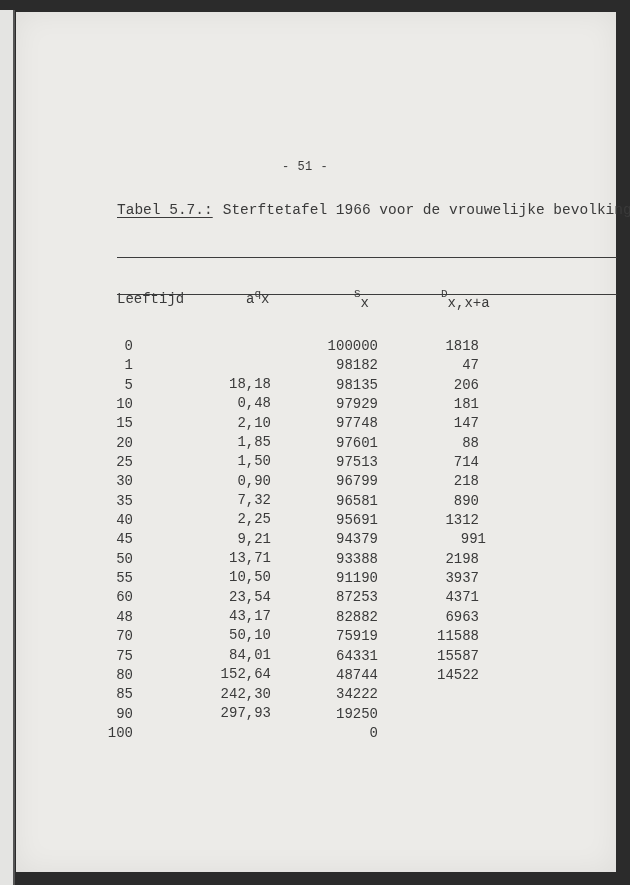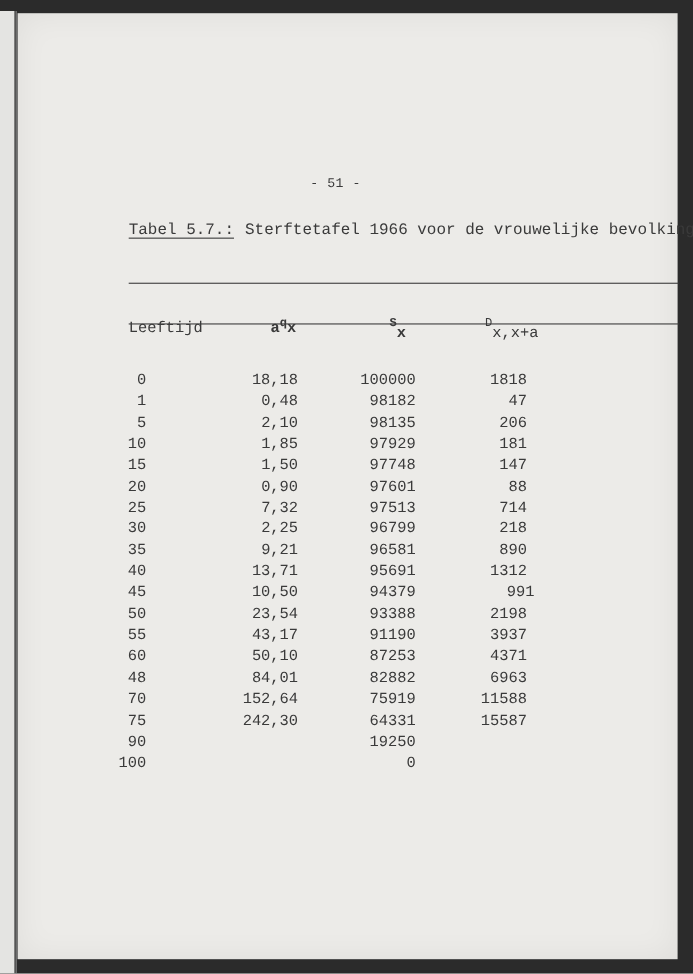--- a/index.html
+++ b/index.html
@@ -29,42 +29,42 @@
   .rule { position: absolute; left: 117px; width: 500px; height: 0; border-top: 1.5px solid #3c3c3c; }
   .rule.top { top: 257px; }
   .rule.bottom { top: 294px; }
   .hdr { position: absolute; top: 280px; font-size: 14px; white-space: nowrap; margin-top: 11px; }
   .hdr .pre-sup { position: relative; top: -6px; font-size: 11px; }
   .hdr .low { position: relative; top: 4px; }
   .rows { position: absolute; left: 0; top: 338px; width: 630px; }
   .row { position: relative; height: 19.35px; font-size: 14px; }
   .cell { position: absolute; top: 0; white-space: nowrap; }
   .c-age { right: calc(630px - 133px); }
-  .c-q { right: calc(630px - 271px); }
+  .c-q { right: calc(630px - 271px); margin-top: 38px; }
   .c-s { right: calc(630px - 378px); }
   .c-d { right: calc(630px - 479px); }
   .c-d.offset { right: calc(630px - 486px); }
 </style>
 </head>
 <body>
 
 <div class="left-sliver"></div>
 <div class="page"></div>
 
 <div class="page-number">- 51 -</div>
 
 <div class="title-row">
   <span class="title-label">Tabel 5.7.:</span><span class="title-text">Sterftetafel 1966 voor de vrouwelijke bevolking</span>
 </div>
 
 <div class="rule top"></div>
 
 <div class="hdr" style="left:117px;">Leeftijd</div>
-<div class="hdr" style="left:246px;font-weight:bold;"><span>a</span><span class="pre-sup">q</span><span>x</span></div>
-<div class="hdr" style="left:354px;font-weight:bold;"><span class="pre-sup">S</span><span class="low">x</span></div>
+<div class="hdr" style="left:246px;"><span>a</span><span class="pre-sup">q</span><span>x</span></div>
+<div class="hdr" style="left:354px;"><span class="pre-sup">S</span><span class="low">x</span></div>
 <div class="hdr" style="left:441px;"><span class="pre-sup">D</span><span class="low">x,x+a</span></div>
 
 <div class="rule bottom"></div>
 
 <div class="rows" id="rows">
     <div class="row">
       <span class="cell c-age">0</span>
       <span class="cell c-q">18,18</span>
       <span class="cell c-s">100000</span>
       <span class="cell c-d">1818</span>
@@ -159,20 +159,32 @@
       <span class="cell c-s">75919</span>
       <span class="cell c-d">11588</span>
     </div>
     <div class="row">
       <span class="cell c-age">75</span>
       <span class="cell c-q">242,30</span>
       <span class="cell c-s">64331</span>
       <span class="cell c-d">15587</span>
     </div>
     <div class="row">
+      <span class="cell c-age">80</span>
+      <span class="cell c-q">297,93</span>
+      <span class="cell c-s">48744</span>
+      <span class="cell c-d">14522</span>
+    </div>
+    <div class="row">
+      <span class="cell c-age">85</span>
+      <span class="cell c-q"></span>
+      <span class="cell c-s">34222</span>
+      <span class="cell c-d"></span>
+    </div>
+    <div class="row">
       <span class="cell c-age">90</span>
       <span class="cell c-q"></span>
       <span class="cell c-s">19250</span>
       <span class="cell c-d"></span>
     </div>
     <div class="row">
       <span class="cell c-age">100</span>
       <span class="cell c-q"></span>
       <span class="cell c-s">0</span>
       <span class="cell c-d"></span>

